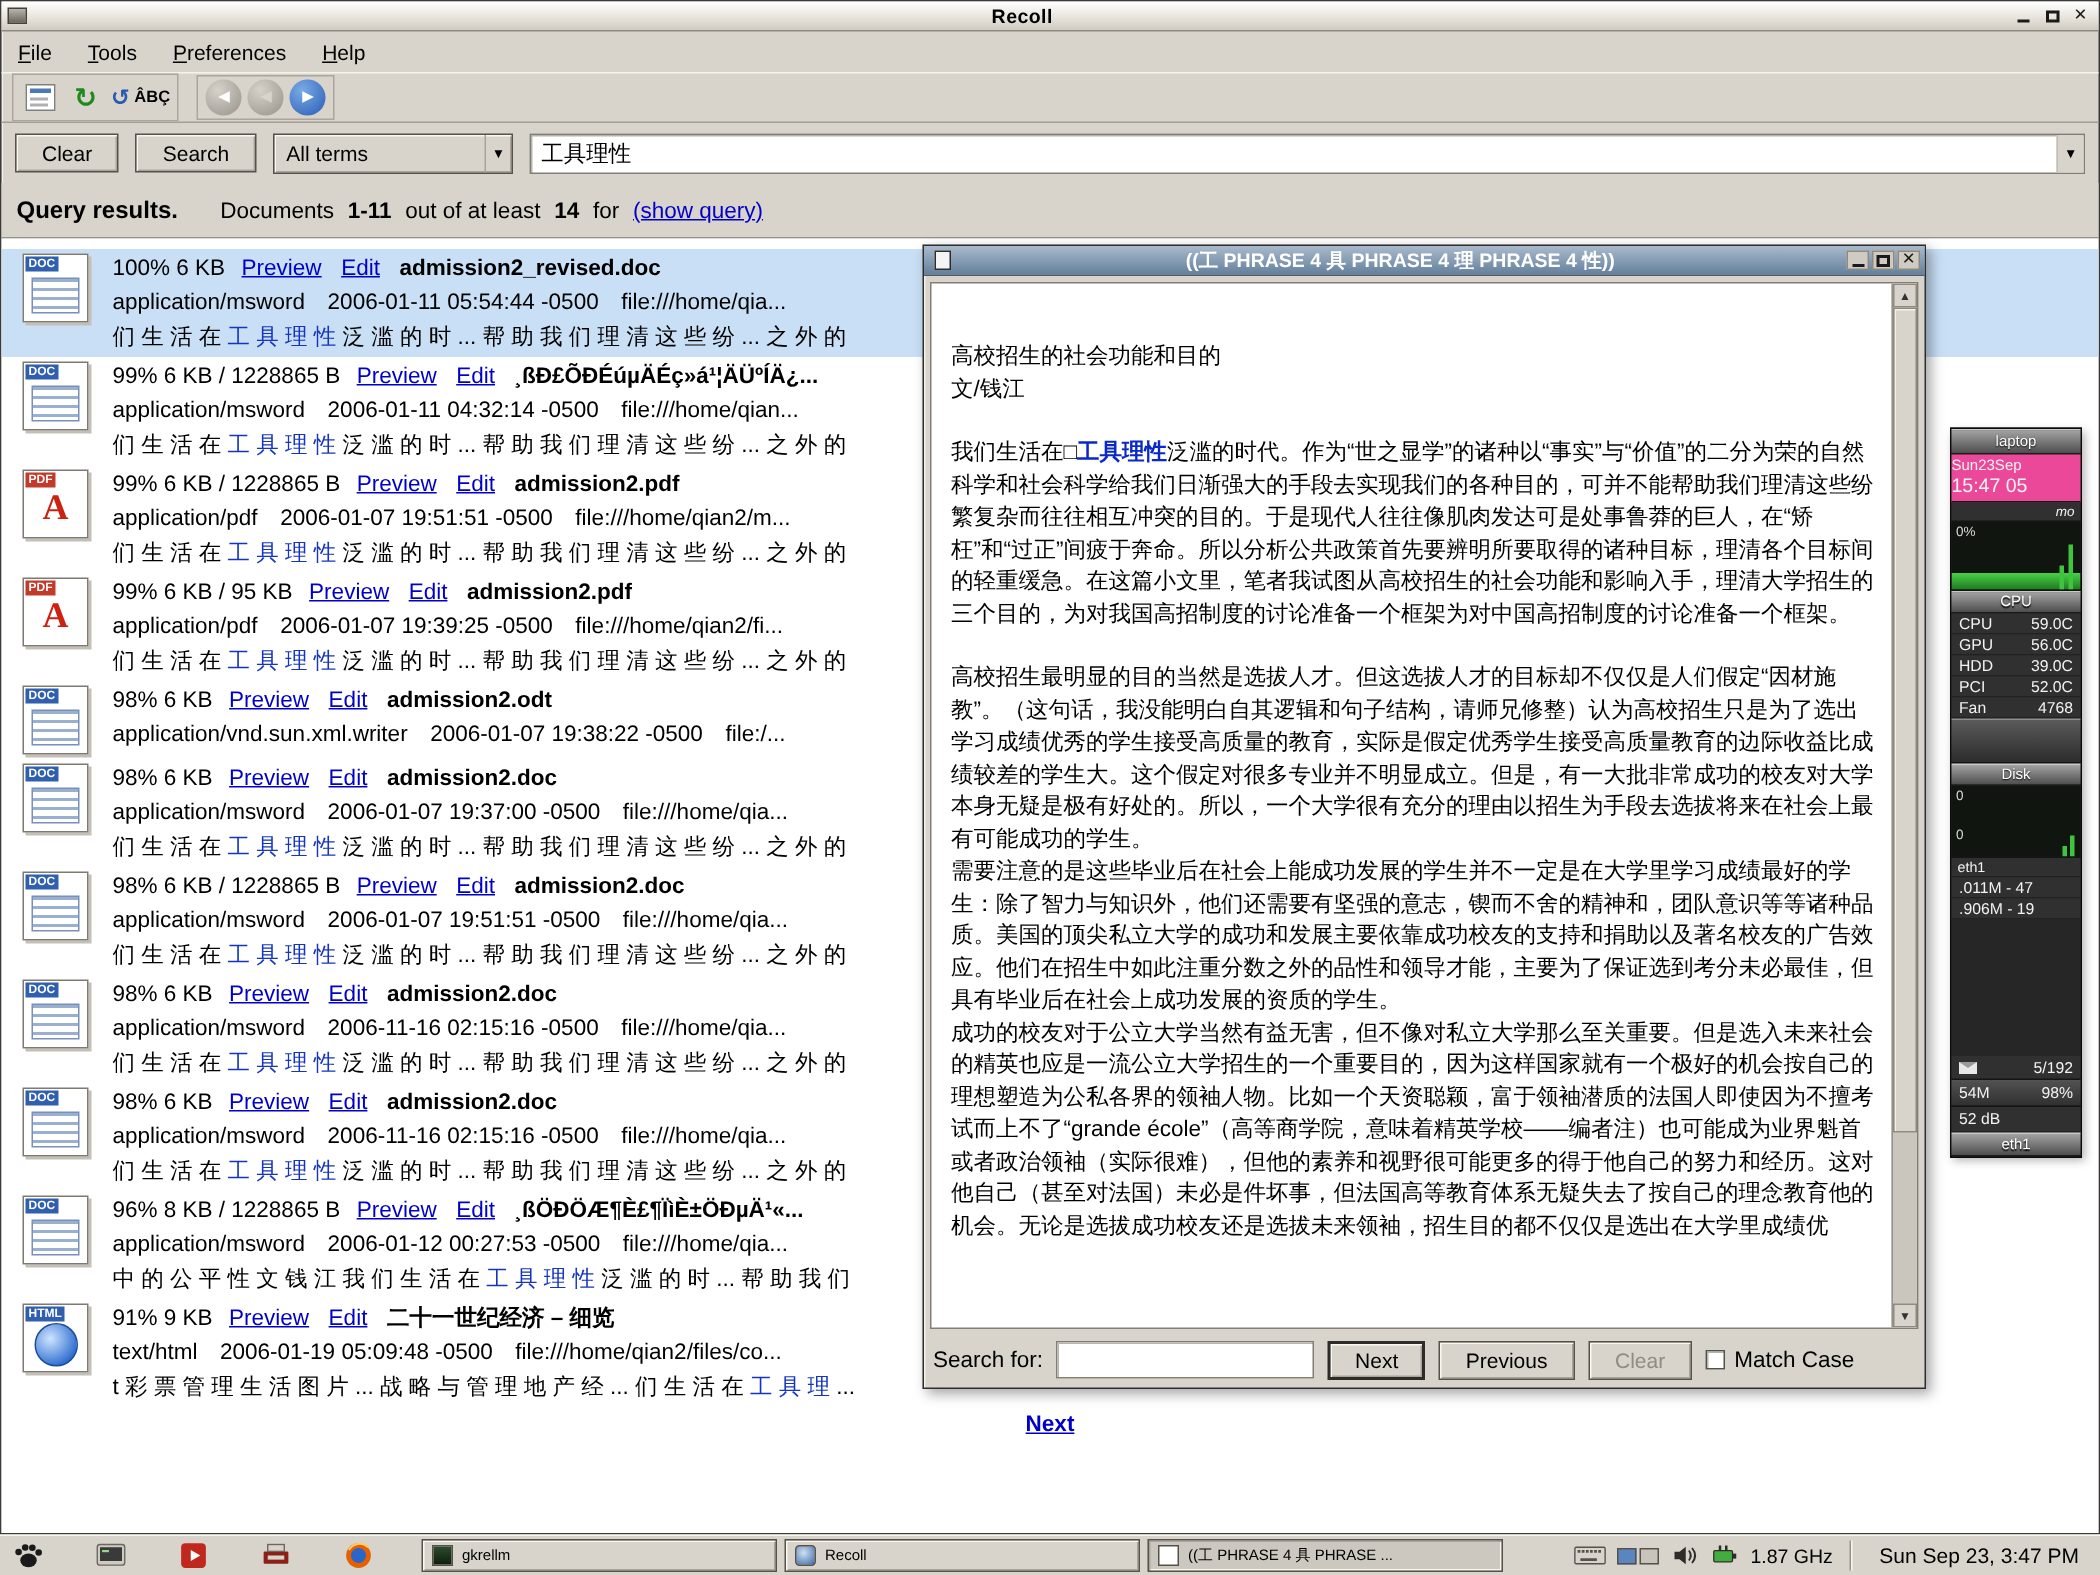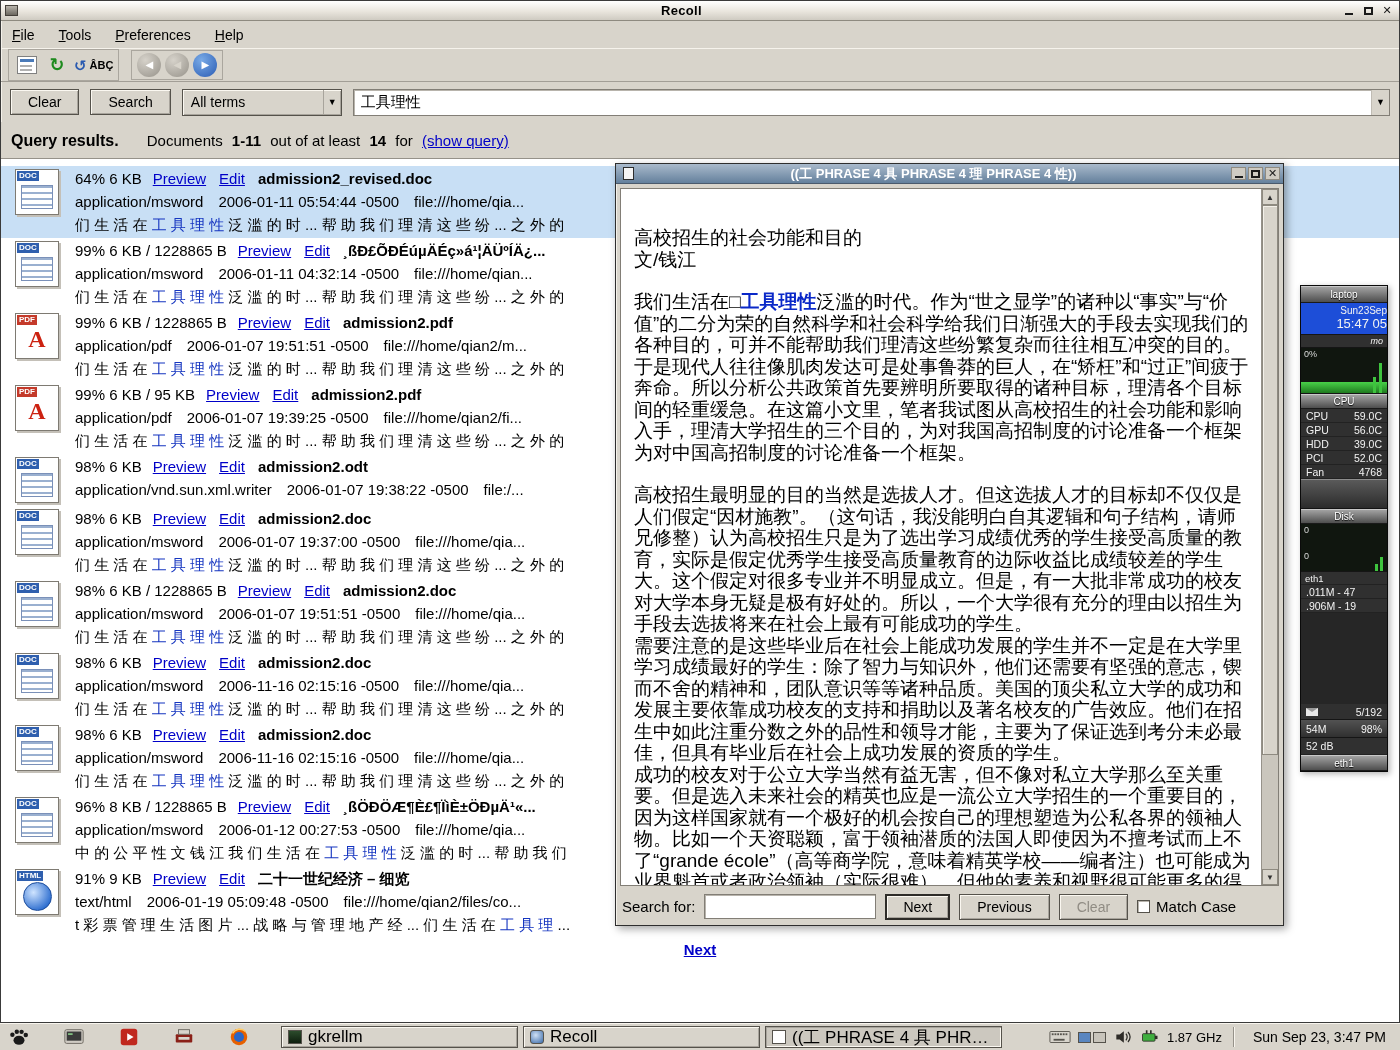--- a/index.html
+++ b/index.html
@@ -82,37 +82,37 @@
 .pv-titlebar{height:20px;flex:none;display:flex;align-items:center;padding:0 3px;background:linear-gradient(180deg,#a9bacc,#64809c);border-bottom:1px solid #4a5a6c;}
 .pv-ticon{width:11px;height:13px;background:#f4f4f4;border:1px solid #2c2c2c;margin:0 4px;flex:none;}
 .pv-title{flex:1;text-align:center;color:#fff;font-size:13px;font-weight:bold;white-space:nowrap;overflow:hidden;}
 .pv-titlebar .wbtn{background:#cfcbc2;border:1px solid #8e8a80;width:15px;height:13px;margin-left:2px;}
 .pv-tabbar{height:36px;flex:none;display:flex;align-items:flex-end;padding:4px 9px 0;position:relative;}
 .pv-tabbar::after{content:"";position:absolute;left:0;right:0;bottom:0;height:1px;background:#8e8a80;}
 .pv-tab{position:relative;z-index:1;background:#d8d4cb;border:1px solid #8e8a80;border-bottom:1px solid #d8d4cb;border-radius:3px 3px 0 0;padding:7px 16px 8px;font-size:14px;box-shadow:inset 1px 1px 0 #f4f1ea;cursor:pointer;}
 .pv-tabmark{width:3px;height:26px;background:#b8b4ac;border:1px solid #8e8a80;margin:0 0 4px 3px;}
 .pv-closetab{margin-left:auto;margin-bottom:5px;}
 .pv-content{flex:1;margin:4px 4px 2px;border:1px solid #827e76;background:#fff;position:relative;overflow:hidden;}
-.pv-text{position:absolute;top:0;left:0;bottom:0;right:17px;padding:38px 10px 8px 13px;font-size:19px;line-height:21.5px;overflow:hidden;border-radius:12px;}
+.pv-text{position:absolute;top:0;left:0;bottom:0;right:17px;padding:38px 10px 8px 13px;font-size:15px;line-height:21.5px;overflow:hidden;border-radius:12px;}
 .pv-block.gap{margin-top:21px;}
 .pvhl{color:#0a28c8;font-weight:bold;}
 .pv-scroll{position:absolute;top:0;right:0;bottom:0;width:17px;background:#cac6bd;border-left:1px solid #96928a;}
 .sb-btn{position:absolute;left:0;width:100%;height:16px;background:#d8d4cb;border:1px solid #8e8a80;display:flex;align-items:center;justify-content:center;font-size:8px;color:#333;cursor:pointer;}
 .sb-up{top:0;}
 .sb-down{bottom:0;}
 .sb-thumb{position:absolute;left:0;width:100%;top:16px;height:79%;background:#d8d4cb;border:1px solid #8e8a80;box-shadow:inset 1px 1px 0 #f4f1ea;cursor:grab;}
 .pv-search{height:37px;flex:none;display:flex;align-items:center;gap:9px;padding:0 6px;font-size:15px;}
 .pv-input{width:172px;height:25px;background:#fff;border:1px solid #827e76;box-shadow:inset 1px 1px 0 #b8b4ac;font-size:14px;padding:0 5px;font-family:inherit;outline:none;}
 .mc{display:flex;align-items:center;gap:6px;cursor:pointer;}
 .checkbox{width:13px;height:13px;background:#fff;border:1px solid #55524b;box-shadow:inset 1px 1px 0 #b8b4ac;flex:none;}
 
 
 #gkrellm{position:absolute;left:1300px;top:285px;width:88px;height:487px;background:#262626;border:1px solid #0a0a0a;display:flex;flex-direction:column;font-size:11px;color:#f2f2f2;box-shadow:2px 2px 6px rgba(0,0,0,.3);}
 .gk-header{flex:none;height:17px;background:linear-gradient(180deg,#a2a2a2,#4e4e4e);display:flex;align-items:center;justify-content:center;font-size:10px;color:#fff;text-shadow:0 1px 1px #000;border-top:1px solid #c8c8c8;border-bottom:1px solid #1a1a1a;}
-.gk-clock{flex:none;padding:2px 0 3px;background:#1d4ed8;text-align:right;border-bottom:1px solid #151515;}
+.gk-clock{flex:none;padding:2px 0 3px;background:#ec4899;text-align:left;border-bottom:1px solid #151515;}
 .gk-date{font-size:10px;}
 .gk-time{font-size:13px;}
 .gk-proc{flex:none;height:13px;background:#303030;display:flex;justify-content:flex-end;align-items:center;padding:0 4px;font-size:9px;border-bottom:1px solid #151515;font-style:italic;}
 .gk-chart{flex:none;position:relative;background:repeating-linear-gradient(180deg,#10160f 0 9px,#18201 8 9px 10px);background-color:#10160f;border-bottom:1px solid #151515;overflow:hidden;}
 .gk-chart .pct{position:absolute;top:1px;left:3px;font-size:9px;color:#dadada;}
 .gk-chart .zero2{top:auto;bottom:10px;}
 .gk-fill{position:absolute;left:0;right:0;bottom:0;height:11px;background:linear-gradient(180deg,#48d048,#1f7a1f);}
 .gk-spike{position:absolute;bottom:0;width:3px;background:#3ec43e;}
 .gk-row{flex:none;height:14px;display:flex;justify-content:space-between;align-items:center;padding:0 5px;background:#303030;font-size:10.5px;border-bottom:1px solid #222;}
 .gk-krellbox{flex:none;height:30px;background:linear-gradient(180deg,#5a5a5a,#2c2c2c);border-top:1px solid #8e8e8e;border-bottom:1px solid #141414;}
@@ -122,21 +122,21 @@
 .gk-mail-count{margin-left:auto;}
 .gk-mail-ico{width:12px;height:8px;background:#e8e8e8;position:relative;flex:none;}
 .gk-mail-ico::before{content:"";position:absolute;left:0;top:0;border-left:6px solid transparent;border-right:6px solid transparent;border-top:4px solid #9a9a9a;}
 .gk-meter{flex:none;height:18px;display:flex;justify-content:space-between;align-items:center;padding:0 5px;background:linear-gradient(180deg,#525252,#303030);border-bottom:1px solid #151515;font-size:10.5px;}
 
 
 #taskbar{position:absolute;left:0;bottom:0;width:1400px;height:27px;background:#d8d4cb;border-top:1px solid #f8f5ee;display:flex;align-items:center;padding:0 7px;}
 .launchers{display:flex;align-items:center;gap:31px;margin-right:30px;}
 .launcher{width:24px;height:24px;display:flex;align-items:center;justify-content:center;cursor:pointer;}
 .tasks{display:flex;align-items:center;gap:5px;}
-.task{width:237px;height:22px;display:flex;align-items:center;gap:6px;padding:0 6px;font-size:17px;background:#d8d4cb;border:1px solid #55524b;box-shadow:inset 1px 1px 0 #fbf8f1,inset -1px -1px 0 #a8a49c;overflow:hidden;white-space:nowrap;cursor:pointer;}
+.task{width:237px;height:22px;display:flex;align-items:center;gap:6px;padding:0 6px;font-size:10px;background:#d8d4cb;border:1px solid #55524b;box-shadow:inset 1px 1px 0 #fbf8f1,inset -1px -1px 0 #a8a49c;overflow:hidden;white-space:nowrap;cursor:pointer;}
 .task.active{background:#ccc8bf;box-shadow:inset 1px 1px 0 #a8a49c,inset -1px -1px 0 #fbf8f1;}
 .task-label{overflow:hidden;text-overflow:ellipsis;}
 .tico{width:14px;height:14px;flex:none;border:1px solid #55524b;}
 .tico.gkrellm-task{background:linear-gradient(180deg,#2c4c2c,#0e1e0e);}
 .tico.recoll-task{background:radial-gradient(circle at 40% 35%,#cfe0f4,#3a6aa8);border-radius:3px;}
 .tico.preview-task{background:#fff;}
 .tray{margin-left:auto;display:flex;align-items:center;gap:7px;}
 .tray-sep{width:2px;height:20px;border-left:1px solid #96928a;border-right:1px solid #f8f5ee;margin:0 4px;}
 .tray-text{font-size:13px;white-space:nowrap;}
 .tb-clock{font-size:14px;padding:0 7px;white-space:nowrap;}
@@ -217,21 +217,21 @@
   </div>
 
   <div class="results-list">
       <div class="result-row selected">
         <div class="ricon">
           <div class="fico">
             <div class="fico-band">DOC</div>
             <div class="fico-grid"></div>
           </div>
         </div>
-        <div class="rline l1"><span class="rsize">64% 6 KB</span><a class="rlink">Preview</a><a class="rlink">Edit</a><span class="rname">admission2_revised.doc</span></div>
+        <div class="rline l1"><span class="rsize">100% 6 KB</span><a class="rlink">Preview</a><a class="rlink">Edit</a><span class="rname">admission2_revised.doc</span></div>
         <div class="rline l2"><span>application/msword</span><span>2006-01-11 05:54:44 -0500</span><span class="rurl">file:///home/qia...</span></div>
         <div class="rline l3"><span class="">们 生 活 在 </span><span class="hl">工 具 理 性</span><span class=""> 泛 滥 的 时 ... 帮 助 我 们 理 清 这 些 纷 ... 之 外 的</span></div>
       </div>
       <div class="result-row">
         <div class="ricon">
           <div class="fico">
             <div class="fico-band">DOC</div>
             <div class="fico-grid"></div>
           </div>
         </div>

